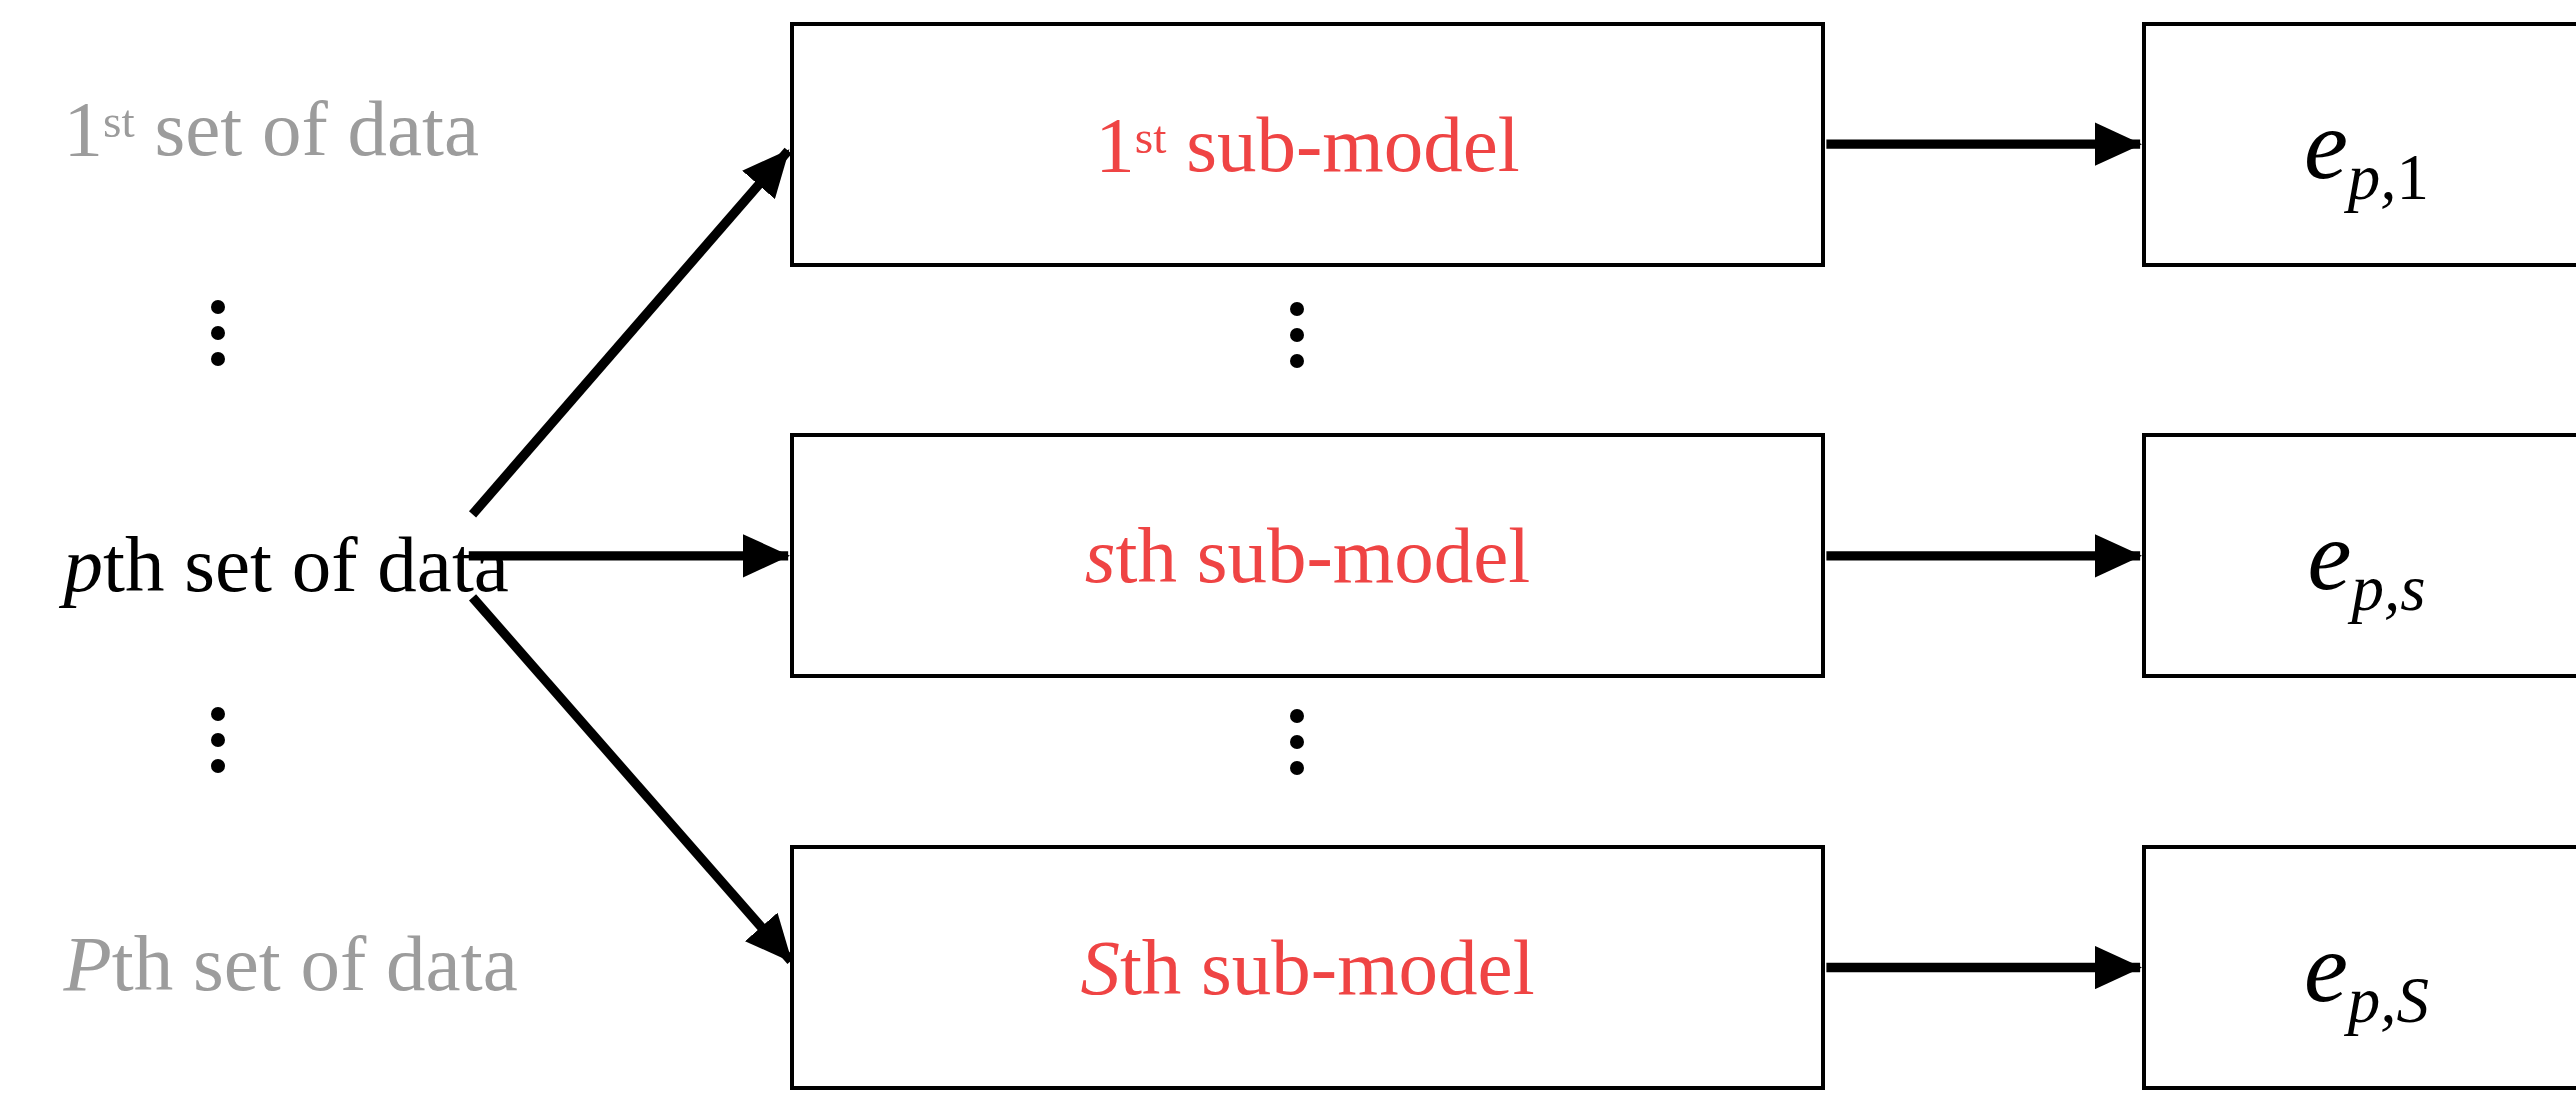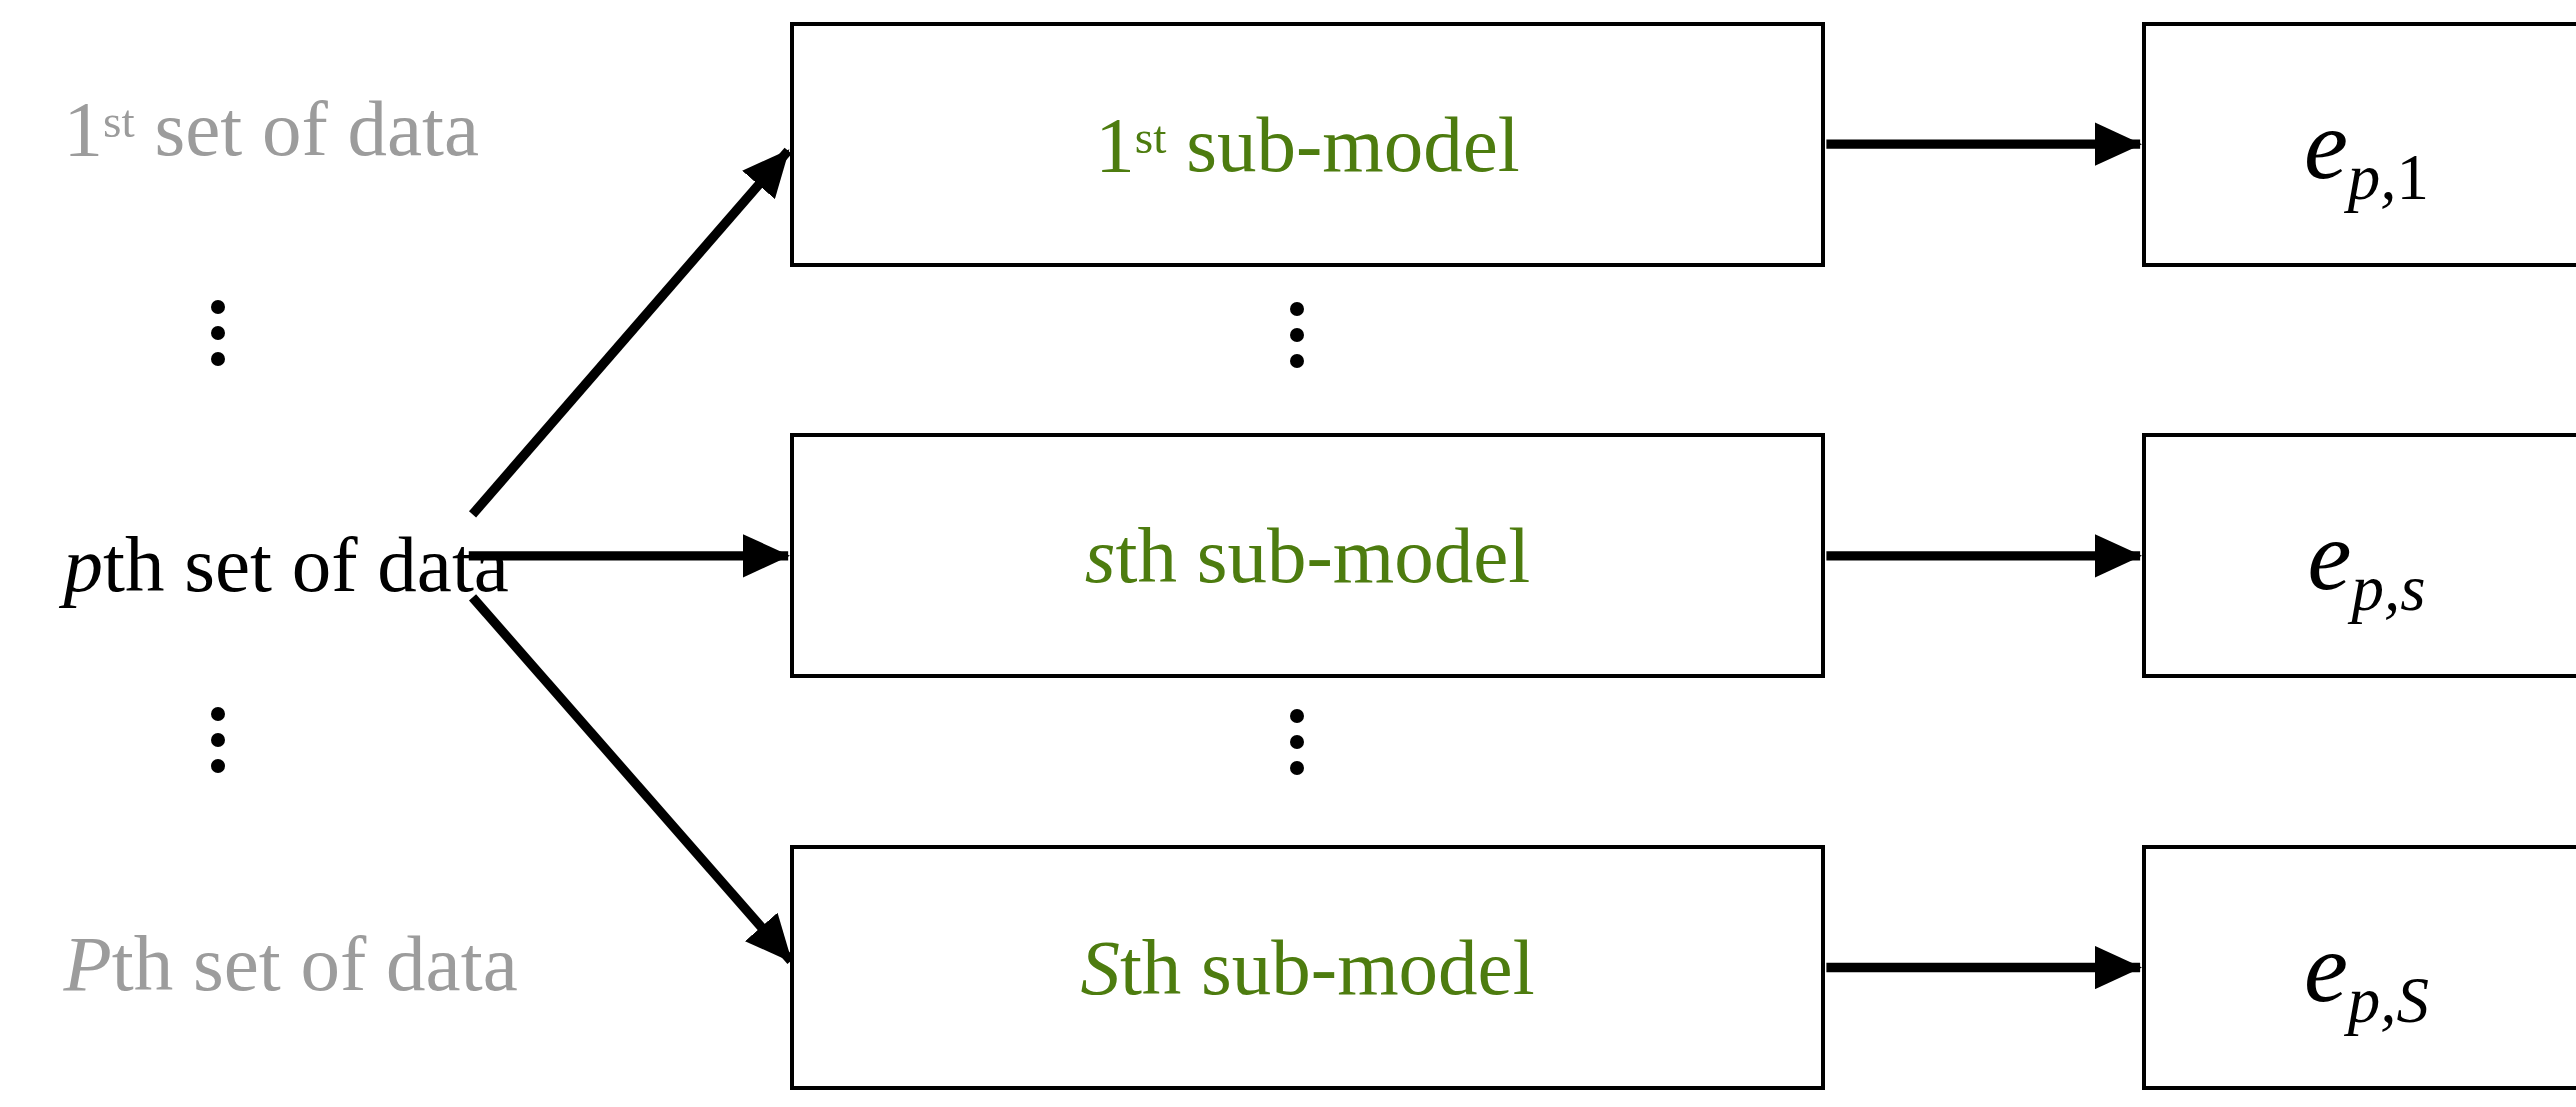--- a/index.html
+++ b/index.html
@@ -11,21 +11,21 @@
 
   .box{
     position:absolute;box-sizing:border-box;background:#ffffff;
     border:4.7px solid #000000;display:flex;align-items:center;justify-content:center;
   }
   .submodel{left:750px;width:1035px;height:245px;}
   #sm1{top:21.7px;} #sm2{top:433px;} #sm3{top:845px;}
   .result{left:2102px;width:449px;height:245px;}
   #r1{top:21.7px;} #r2{top:433px;} #r3{top:845px;}
 
-  .boxtext{font-size:79px;line-height:1;color:#4d7c0f;white-space:nowrap;}
+  .boxtext{font-size:79px;line-height:1;color:#ef4444;white-space:nowrap;}
   .label{position:absolute;left:23.6px;font-size:79px;line-height:1;white-space:nowrap;}
   .gray{color:#9c9c9c;}
   .black{color:#000000;}
   #lbl1{top:89px;} #lblp{top:525px;} #lblP{top:924px;}
 
   .it{font-style:italic;}
   .rm{font-style:normal;}
   sup.ord{font-size:0.6em;vertical-align:0.38em;line-height:0;}
 
   .etext{font-size:99px;line-height:1;color:#000000;font-style:italic;white-space:nowrap;}

